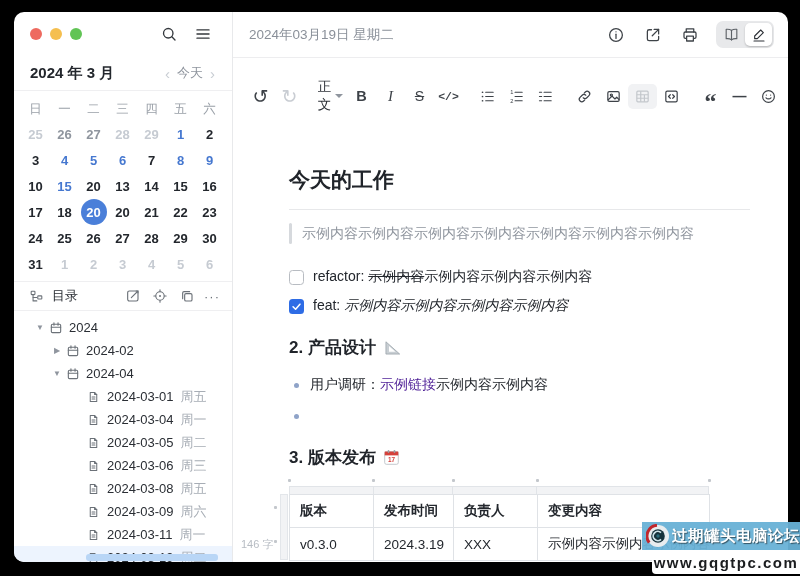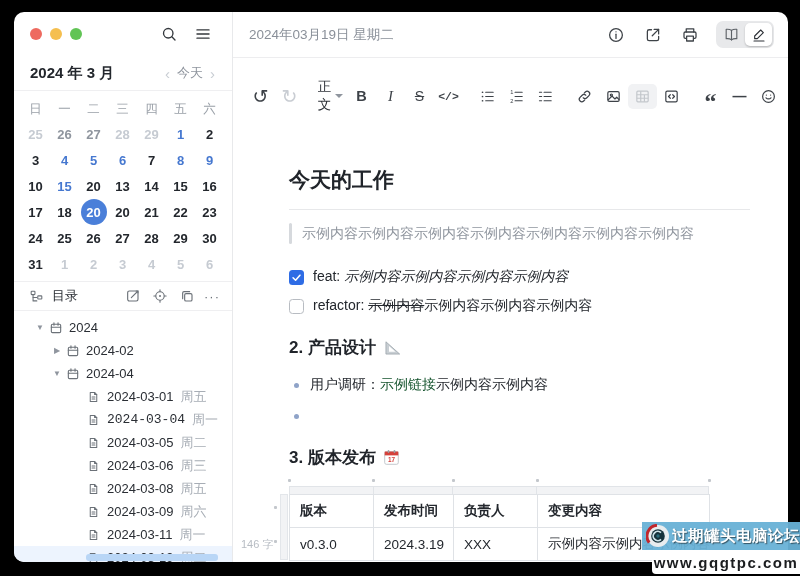--- a/index.html
+++ b/index.html
@@ -76,21 +76,21 @@
   .quote .qt{color:#8f959e;font-size:14px;line-height:21px;}
   .h2{font-size:17px;font-weight:700;color:#20242a;display:flex;align-items:center;gap:7px;margin:0 0 17px;}
   .sec1{margin-bottom:21px;}.sec2{margin-bottom:21px;}
   .check-row{display:flex;align-items:center;margin-bottom:11px;font-size:14px;color:#23272d;height:18px;}
   .cb{width:15px;height:15px;border-radius:3.5px;margin-right:9px;box-sizing:border-box;flex:none;}
   .cb.on{background:#2e6ce5;display:flex;align-items:center;justify-content:center;}
   .cb.off{border:1.5px solid #b8bcc2;background:#fff;}
   .check-row em{font-style:italic;}
   .bullet-row{display:flex;align-items:center;margin-bottom:13px;font-size:14px;color:#23272d;height:18px;}
   .bdot{width:5px;height:5px;border-radius:50%;background:#8fa3c8;margin:0 11px 0 5px;flex:none;}
-  .lnk{color:#14532d;text-decoration:none;}
+  .lnk{color:#4c1d95;text-decoration:none;}
   
   .tbl-wrap{position:relative;margin-top:10px;width:420px;}
   .tbl-topstrip{display:flex;height:8px;background:#f2f3f5;border:1px solid #e1e4e8;border-bottom:none;box-sizing:border-box;}
   .tbl-topstrip span{border-right:1px solid #e1e4e8;box-sizing:border-box;height:100%;}
   .tbl-topstrip span:last-child{border-right:none;}
   table.doc{border-collapse:collapse;table-layout:fixed;width:420px;}
   table.doc th,table.doc td{border:1px solid #dfe2e6;font-size:13.5px;color:#23272d;
     padding:0 10px;height:32px;text-align:left;white-space:nowrap;overflow:hidden;}
   table.doc th{font-weight:700;}
   .lstrip{position:absolute;left:-9px;top:8px;width:8px;height:66px;background:#f2f3f5;border:1px solid #e3e6ea;box-sizing:border-box;}
@@ -264,21 +264,21 @@
           <span class="ticon">
             <svg width="13" height="14" viewBox="0 0 24 24" fill="none" stroke="currentColor" stroke-width="1.9" stroke-linecap="round" stroke-linejoin="round">
               <path d="M6 3.5h8l4 4v13H6Z"></path>
               <path d="M14 3.5v4h4"></path>
               <path d="M9.3 12h5.4M9.3 15.8h5.4"></path>
             </svg>
           </span>
           <span>2024-03-01</span>
           <span class="meta">周五</span>
         </div>
-        <div class="tree-row" style="padding-left: 73px; font-family: Liberation Mono, monospace;">
+        <div class="tree-row" style="padding-left: 73px;">
           <span class="ticon">
             <svg width="13" height="14" viewBox="0 0 24 24" fill="none" stroke="currentColor" stroke-width="1.9" stroke-linecap="round" stroke-linejoin="round">
               <path d="M6 3.5h8l4 4v13H6Z"></path>
               <path d="M14 3.5v4h4"></path>
               <path d="M9.3 12h5.4M9.3 15.8h5.4"></path>
             </svg>
           </span>
           <span>2024-03-04</span>
           <span class="meta">周一</span>
         </div>
@@ -488,30 +488,30 @@
       <div class="h1">今天的工作</div>
       <div class="divider"></div>
 
       <div class="quote">
         <span class="bar"></span>
         <span class="qt">示例内容示例内容示例内容示例内容示例内容示例内容示例内容</span>
       </div>
 
       <div class="sec1">
         <div class="check-row">
+          <span class="cb off"></span>
+          <span><span>refactor: </span><s>示例内容</s><span>示例内容示例内容示例内容</span></span>
+        </div>
+        <div class="check-row">
           <span class="cb on">
             <svg width="11" height="11" viewBox="0 0 24 24" fill="none" stroke="#fff" stroke-width="3.4" stroke-linecap="round" stroke-linejoin="round">
                 <path d="M4.5 12.5 10 18 19.5 7"></path>
               </svg>
           </span>
           <span><span>feat: </span><em>示例内容示例内容示例内容示例内容</em></span>
-        </div>
-        <div class="check-row">
-          <span class="cb off"></span>
-          <span><span>refactor: </span><s>示例内容</s><span>示例内容示例内容示例内容</span></span>
         </div>
       </div>
 
       <div class="sec2">
         <div class="h2">
           <span>2. 产品设计</span>
           <span>
             <svg width="19" height="17" viewBox="0 0 24 22">
                 <path d="M3.5 19.5h17.8L3.5 3.6Z" fill="#c8ced3" stroke="#9aa2a9" stroke-width="1"></path>
                 <path d="M7.5 16.5h8.3L7.5 9.1Z" fill="#fff"></path>

